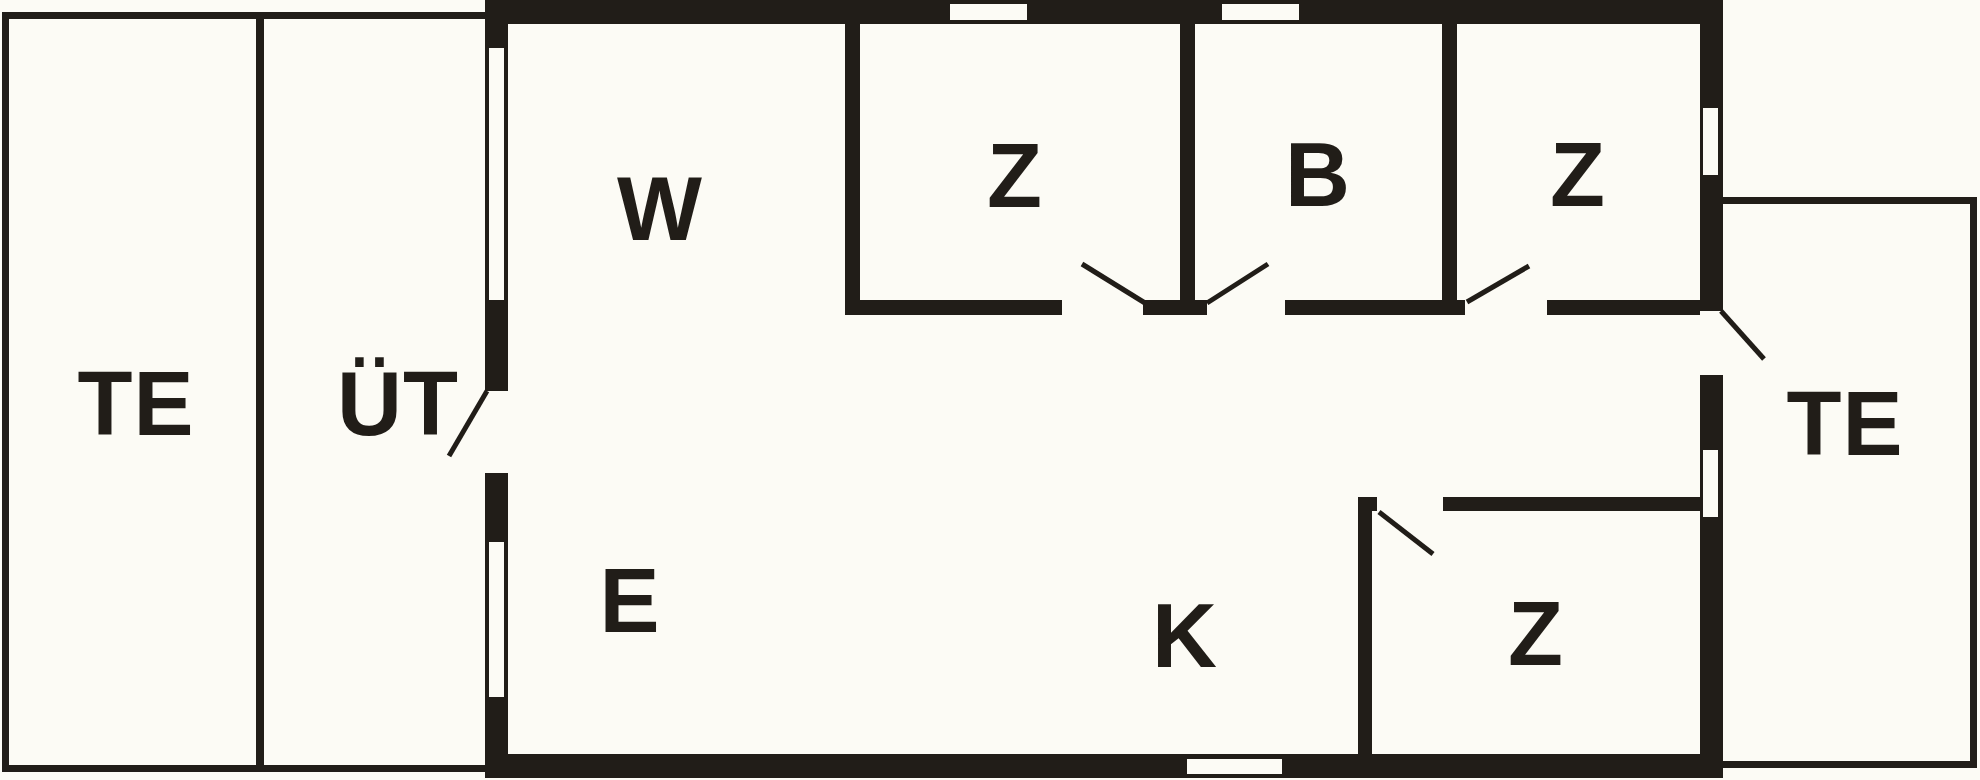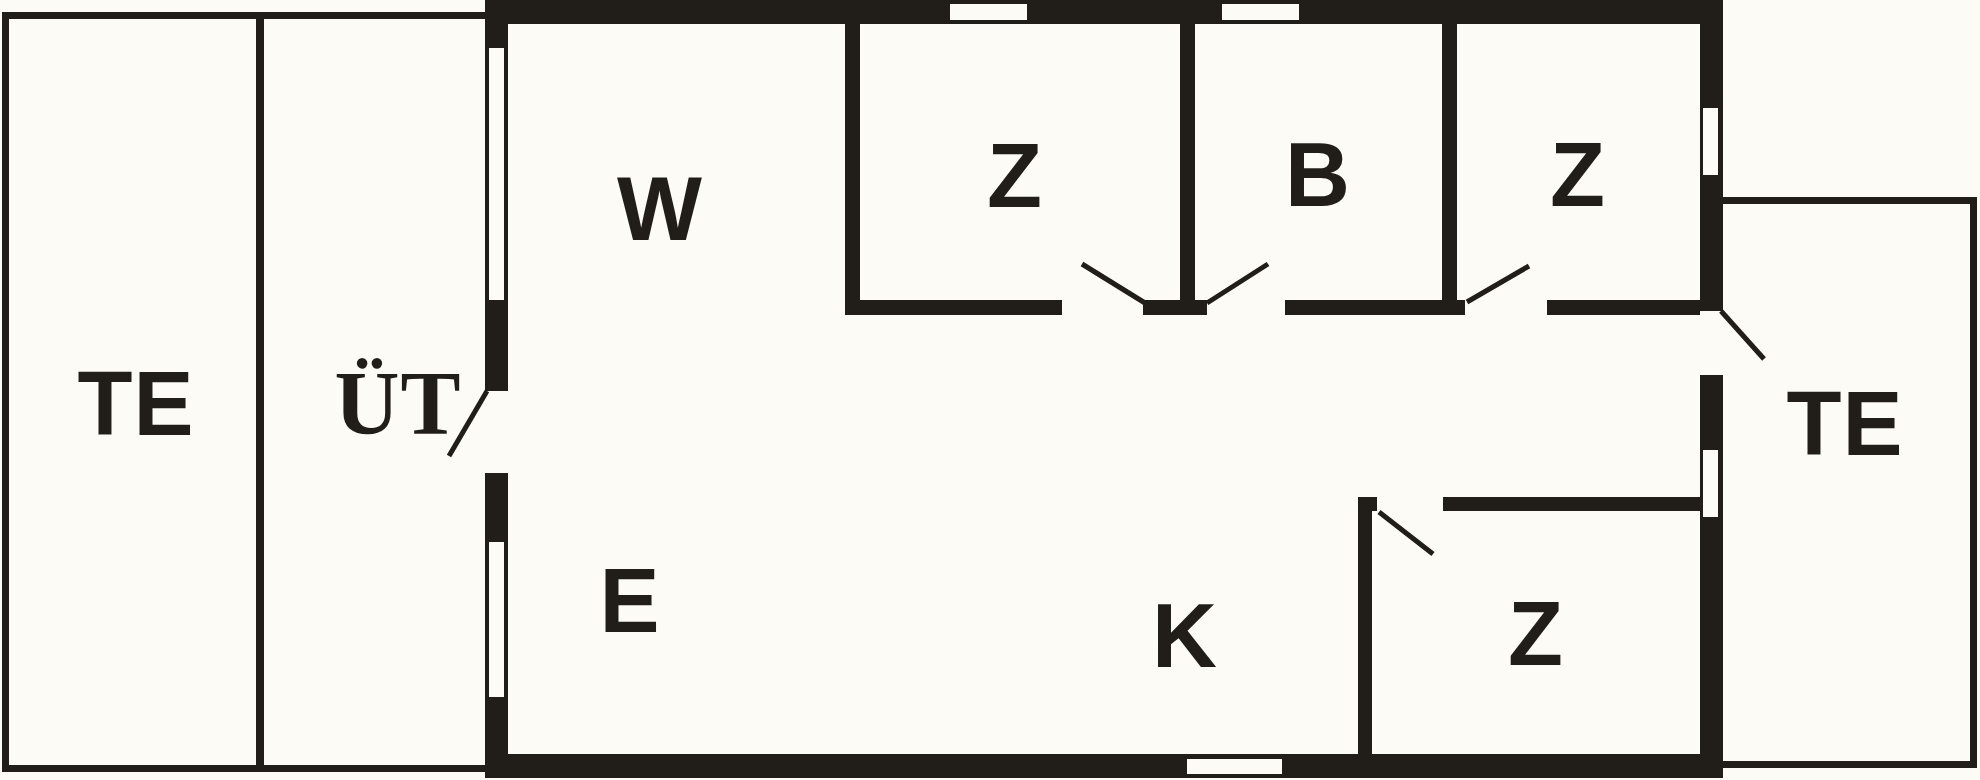--- a/index.html
+++ b/index.html
@@ -59,21 +59,21 @@
     <div class="o" style="left: 1377px; top: 497px; width: 66px; height: 14px; background: rgb(252, 251, 245);"></div>
     <svg class="overlay" width="1980" height="780">
       <line x1="487" y1="391" x2="449" y2="456" stroke="#211d18" stroke-width="5"></line>
       <line x1="1082" y1="264" x2="1145" y2="303" stroke="#211d18" stroke-width="5"></line>
       <line x1="1207" y1="303" x2="1268" y2="264" stroke="#211d18" stroke-width="5"></line>
       <line x1="1467" y1="302" x2="1529" y2="266" stroke="#211d18" stroke-width="5"></line>
       <line x1="1379" y1="512" x2="1433" y2="554" stroke="#211d18" stroke-width="5"></line>
       <line x1="1721" y1="311" x2="1764" y2="359" stroke="#211d18" stroke-width="5"></line>
     </svg>
     <span class="lbl" style="left: 136px; top: 404px; color: rgb(33, 29, 24);">TE</span>
-    <span class="lbl" style="left: 398px; top: 404px; color: rgb(33, 29, 24); font-family: Liberation Serif, serif;">ÜT</span>
+    <span class="lbl" style="left: 398px; top: 404px; color: rgb(33, 29, 24);">ÜT</span>
     <span class="lbl" style="left: 660px; top: 209px; color: rgb(33, 29, 24);">W</span>
     <span class="lbl" style="left: 1015px; top: 176px; color: rgb(33, 29, 24);">Z</span>
     <span class="lbl" style="left: 1318px; top: 175px; color: rgb(33, 29, 24);">B</span>
     <span class="lbl" style="left: 1578px; top: 175px; color: rgb(33, 29, 24);">Z</span>
     <span class="lbl" style="left: 630px; top: 601px; color: rgb(33, 29, 24);">E</span>
     <span class="lbl" style="left: 1185px; top: 636px; color: rgb(33, 29, 24);">K</span>
     <span class="lbl" style="left: 1536px; top: 634px; color: rgb(33, 29, 24);">Z</span>
     <span class="lbl" style="left: 1845px; top: 424px; color: rgb(33, 29, 24);">TE</span>
   </div>
 

